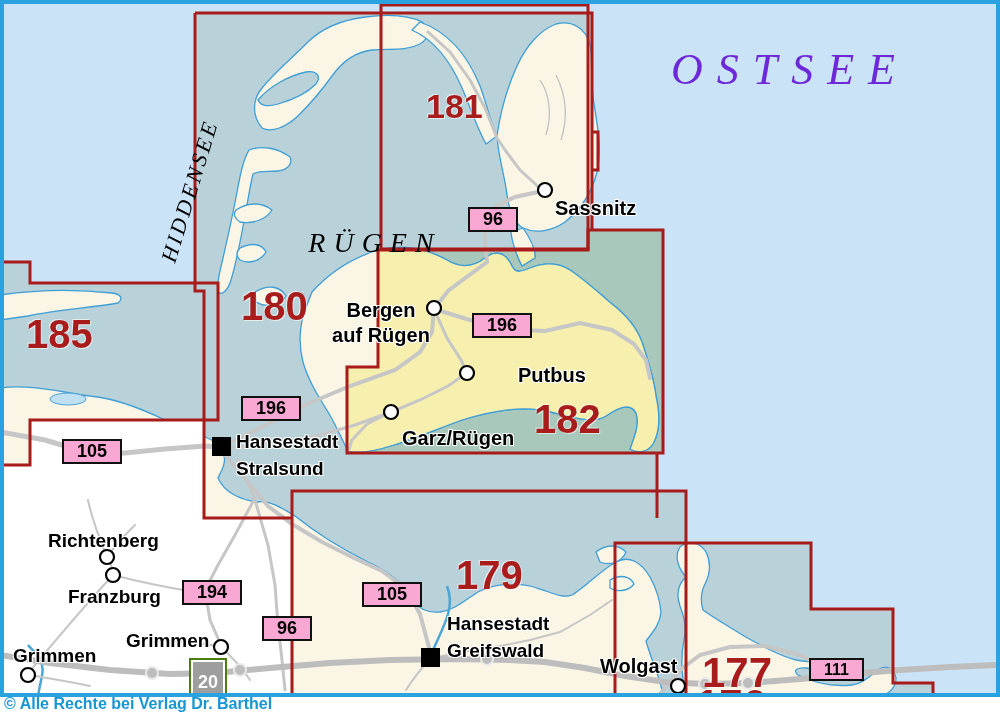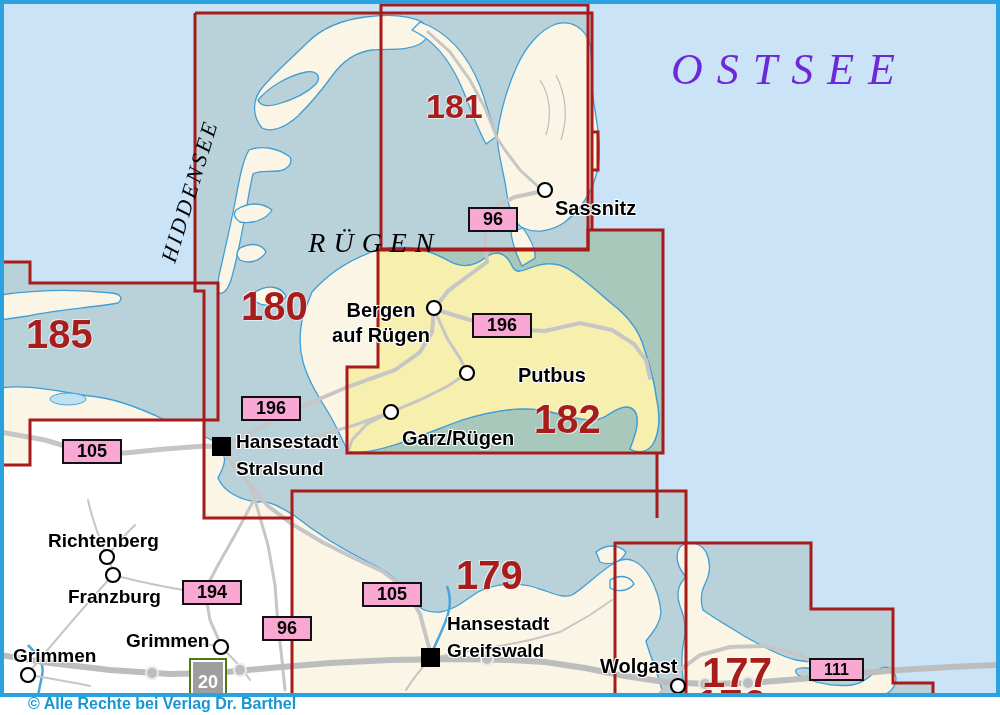--- a/index.html
+++ b/index.html
@@ -3,21 +3,21 @@
 <meta charset="utf-8">
 <style>
   html,body{margin:0;padding:0;background:#fff;}
   .stage{position:relative;width:1000px;height:715px;overflow:hidden;background:#ffffff;
          font-family:"Liberation Sans",sans-serif;}
   .map{position:absolute;left:0;top:0;width:1000px;height:697px;background:#cbe3f6;}
   svg{position:absolute;left:0;top:0;}
   .frame{position:absolute;left:0;top:0;width:992px;height:689px;border:4px solid #2aa2e0;
          pointer-events:none;z-index:30;}
   .bottombar{position:absolute;left:0;top:697px;width:1000px;height:18px;background:#fff;z-index:31;}
-  .copyright{position:absolute;left:4px;top:695px;font-size:16px;font-weight:bold;color:#1796d4;z-index:32;margin-left:24px;}
+  .copyright{position:absolute;left:4px;top:695px;font-size:16px;font-weight:bold;color:#1796d4;z-index:32;}
   .lbl{position:absolute;z-index:20;color:#000;font-weight:bold;white-space:nowrap;
        text-shadow:1px 1px 0 rgba(255,255,255,.9),-1px -1px 0 rgba(255,255,255,.9),
                    1px -1px 0 rgba(255,255,255,.9),-1px 1px 0 rgba(255,255,255,.9);}
   .town{font-size:19px;}
   .city{font-size:19px;line-height:27px;}
   .sheetno{position:absolute;z-index:21;font-weight:bold;color:#a81c1c;line-height:1;
        text-shadow:1px 1px 0 rgba(255,255,255,.6),-1px -1px 0 rgba(255,255,255,.6);}
   .sea-label{position:absolute;z-index:20;font-family:"Liberation Serif",serif;font-style:italic;
        color:#6d28d9;font-size:44px;letter-spacing:14px;text-align:center;}
   .region-label{position:absolute;z-index:20;font-family:"Liberation Serif",serif;font-style:italic;

